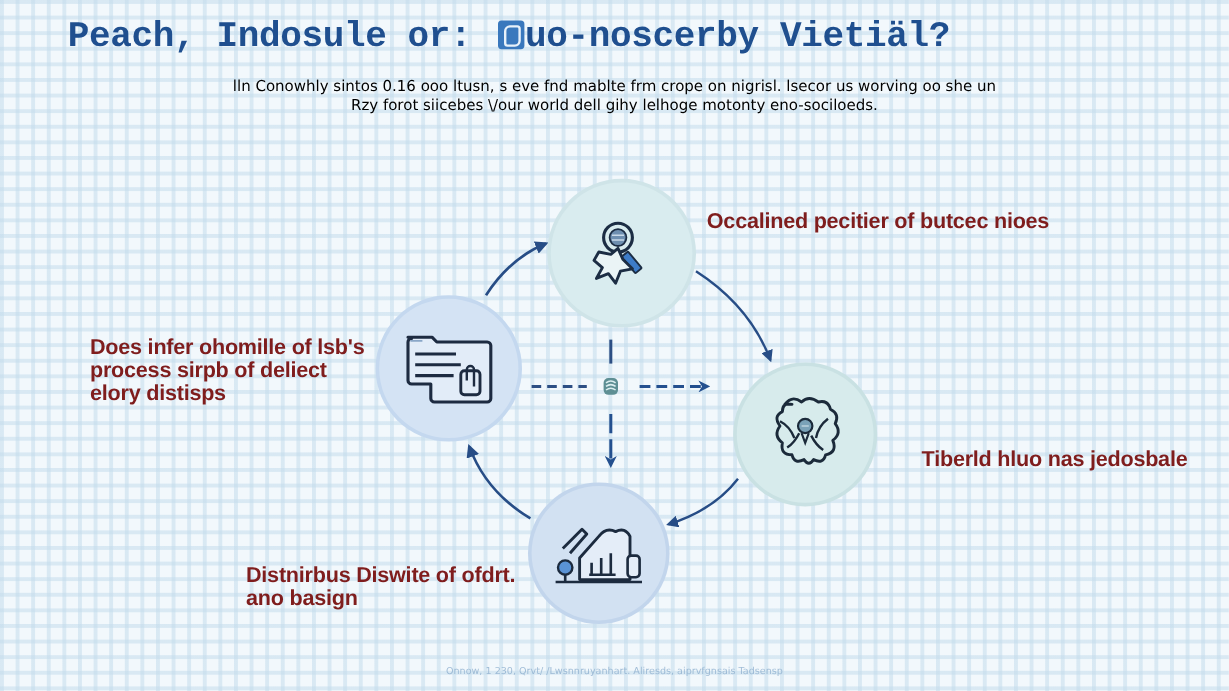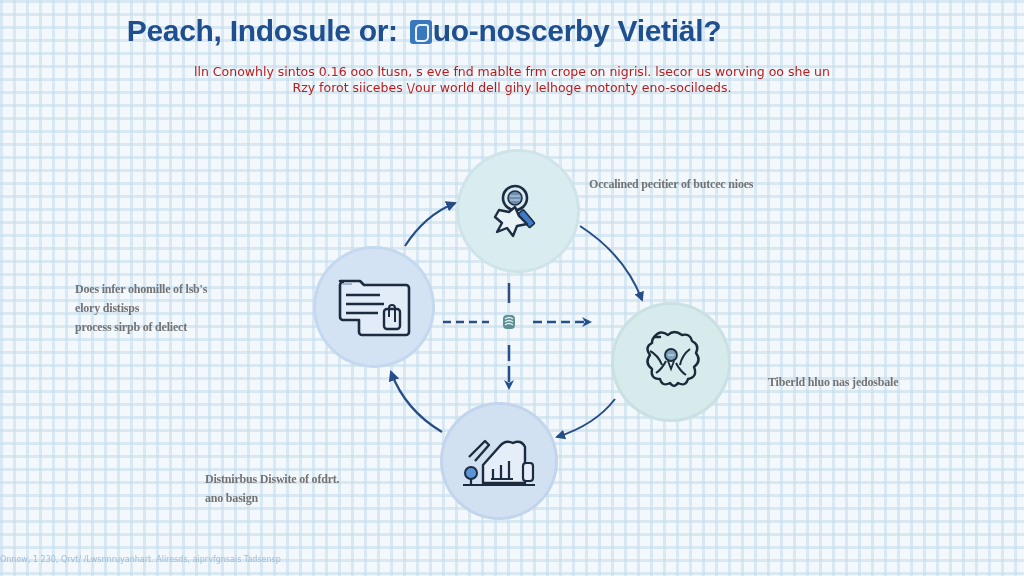--- a/index.html
+++ b/index.html
@@ -21,21 +21,21 @@
     .title {
       position: absolute;
       left: 0;
       top: 14px;
       width: 848px;
       text-align: center;
       font-size: 30px;
       font-weight: bold;
       color: #1f4f8f;
       letter-spacing: -0.3px;
-      font-family: Liberation Sans, sans-serif;
+      font-family: Liberation Mono, monospace;
     }
     .title .mark {
       display: inline-block;
       width: 22px;
       height: 24px;
       background: #3a78bd;
       border-radius: 3px;
       vertical-align: -3px;
       margin: 0 1px 0 4px;
       position: relative;
@@ -49,21 +49,21 @@
       border-radius: 5px 3px 5px 3px;
     }
     .subtitle {
       position: absolute;
       left: 150px;
       top: 64px;
       width: 724px;
       text-align: center;
       font-size: 12.5px;
       line-height: 16px;
-      color: #b91c1c;
+      color: #000000;
       font-family: "DejaVu Sans", sans-serif;
     }
     .subtitle div { white-space: nowrap; }
 
     svg.arrows {
       position: absolute;
       left: 0; top: 0;
       width: 1024px; height: 576px;
     }
 
@@ -95,42 +95,43 @@
     }
     .node-bottom {
       left: 443px; top: 405px;
       width: 112px; height: 112px;
       background: #d2e1f2;
       box-shadow: 0 0 0 3px #c2d5ec;
     }
 
     .label {
       position: absolute;
-      color: #737373;
-      font-size: 12px;
+      color: #7f1d1d;
+      font-size: 18px;
       font-weight: bold;
       line-height: 19px;
-      font-family: Liberation Serif, serif;
+      font-family: Liberation Sans, sans-serif;
       letter-spacing: -0.2px;
     }
     .label div { white-space: nowrap; }
     .label-top { left: 589px; top: 175px; }
     .label-left { left: 75px; top: 280px; }
     .label-right { left: 743px; top: 373px; margin-left: 25px; }
     .label-bottom { left: 205px; top: 470px; }
 
     .center-badge {
       position: absolute;
       left: 501px; top: 313px;
       width: 16px; height: 18px;
     }
     .footer {
       position: absolute;
       left: 0; top: 555px;
       width: 1024px;
+      text-align: center;
       font-size: 8px;
       color: #8fb0cf;
       font-family: "DejaVu Sans", sans-serif;
       opacity: 0.8;
     }
   </style>
 </head>
 <body>
 
 <div class="title">
@@ -230,17 +231,17 @@
   <div>Tiberld hluo nas jedosbale</div>
 </div>
 
 <div class="label label-bottom">
   <div>Distnirbus Diswite of ofdrt.</div>
   <div>ano basign</div>
 </div>
 
 <div class="label label-left">
   <div>Does infer ohomille of lsb's</div>
+  <div>process sirpb of deliect</div>
   <div>elory distisps</div>
-  <div>process sirpb of deliect</div>
 </div>
 
 <div class="footer">Onnow, 1 230, Qrvt/ /Lwsnnruyanhart. Aliresds, aiprvfgnsais Tadsensp</div>
 
 </body></html>

